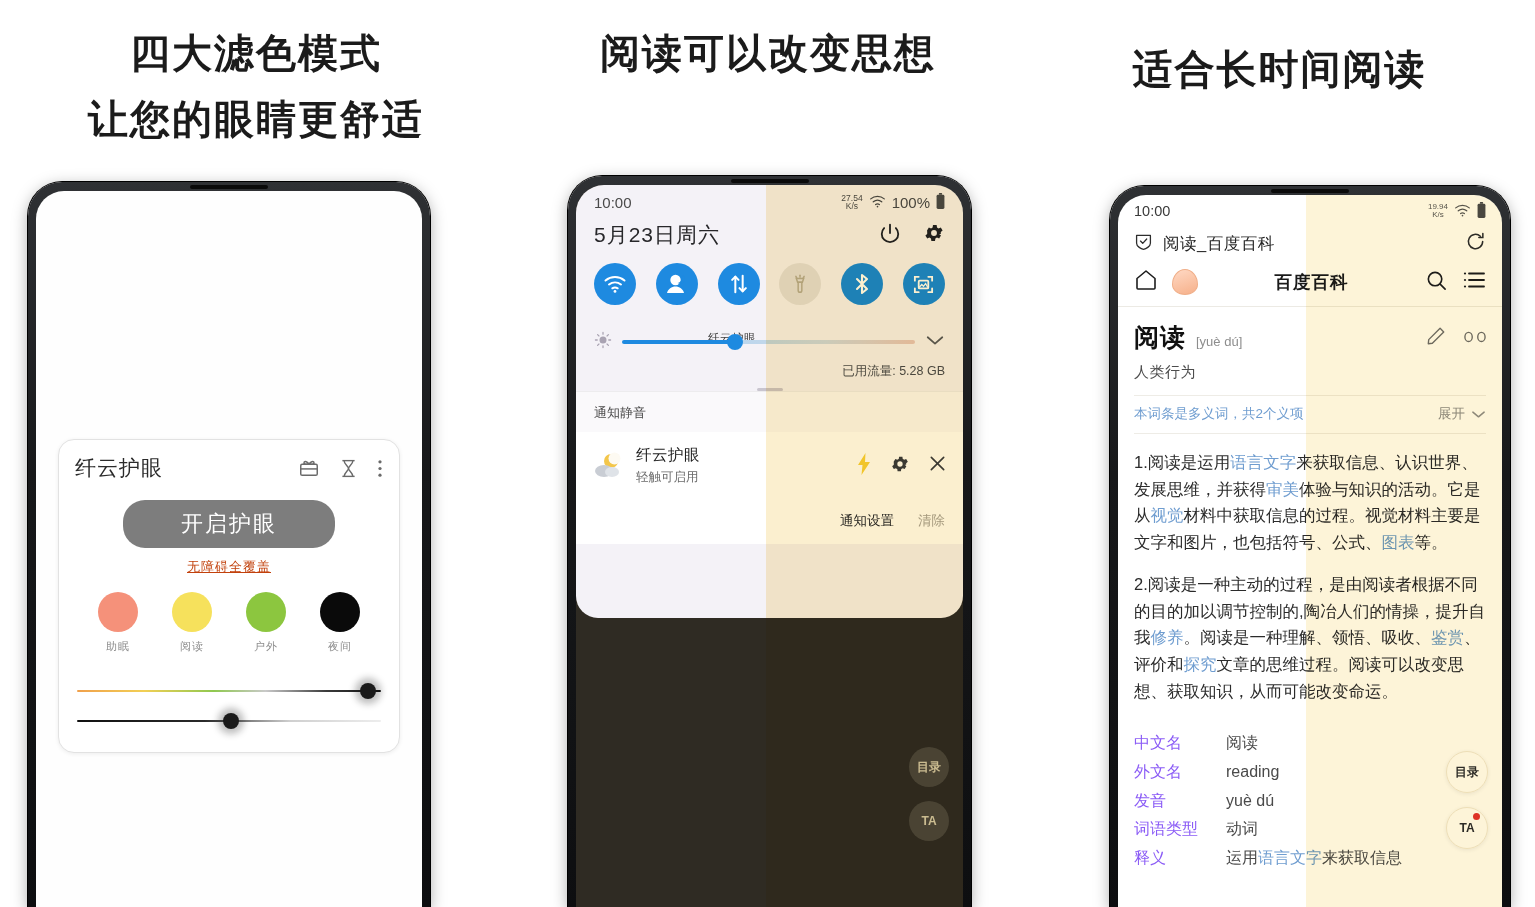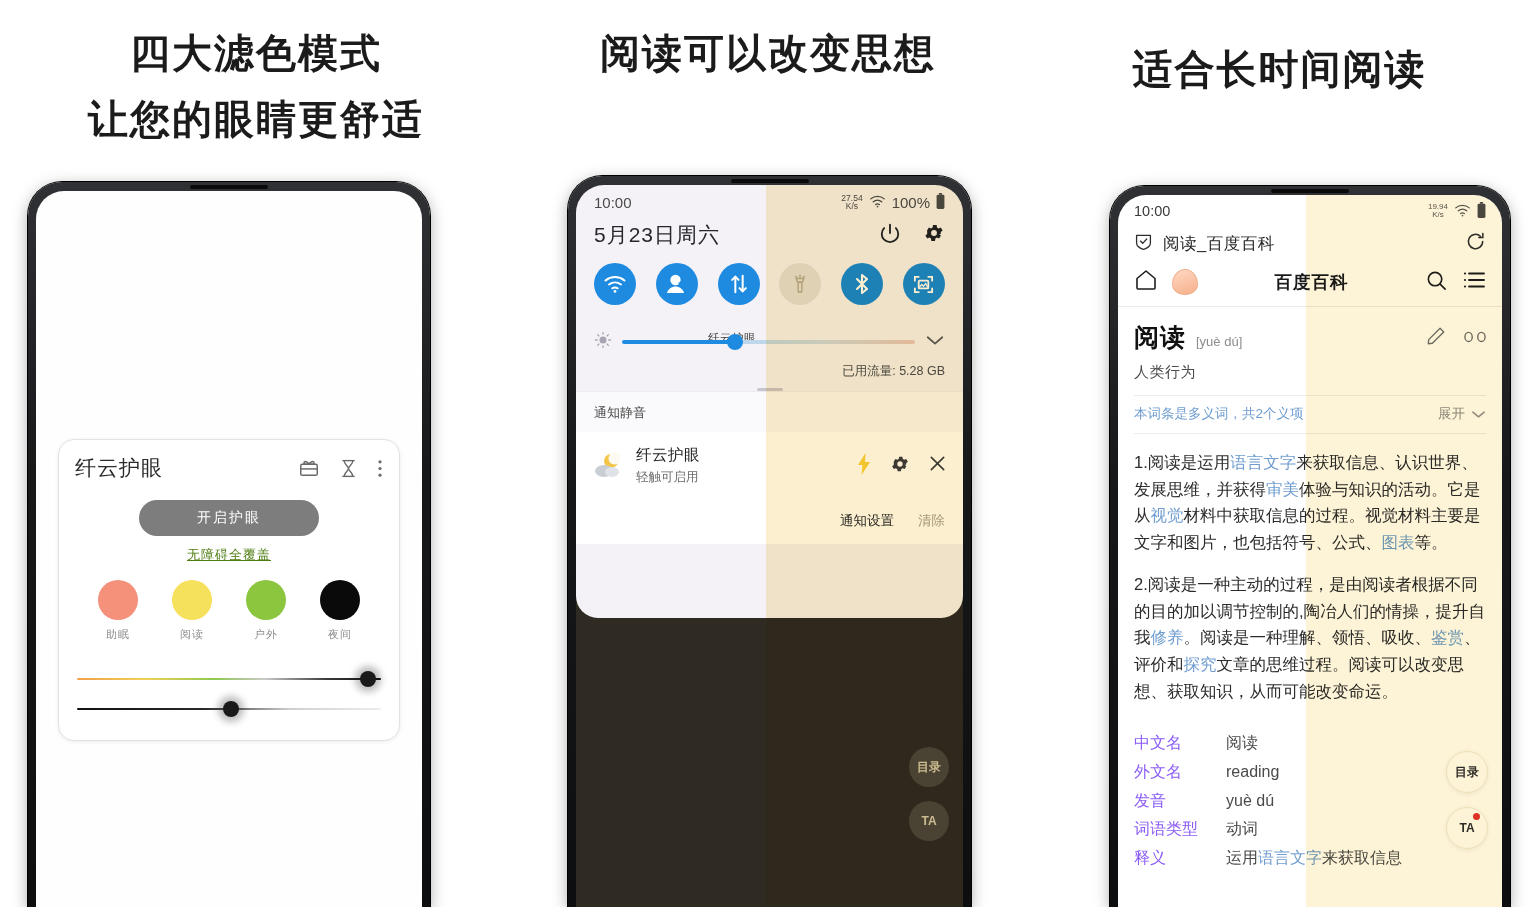--- a/index.html
+++ b/index.html
@@ -67,30 +67,30 @@
   }
   .p1-card-head { display: flex; align-items: center; }
   .p1-title { font-size: 21px; color: #2b2b2b; letter-spacing: 1px; flex: 1; }
   .p1-head-icons { display: flex; align-items: center; gap: 18px; }
   .p1-head-icons svg { display: block; }
   .p1-btn-wrap { text-align: center; margin-top: 18px; }
   .p1-btn {
     display: inline-block;
     background: #7d7d7d;
     color: #ffffff;
-    font-size: 14px;
+    font-size: 22px;
     letter-spacing: 2px;
     border: none;
     border-radius: 22px;
     padding: 9px 58px;
     cursor: pointer;
   }
   .p1-sub {
     display: block; text-align: center; margin-top: 10px;
-    font-size: 13px; color: #4d7c0f;
+    font-size: 13px; color: #c2410c;
     text-decoration: underline; letter-spacing: 1px;
   }
   .p1-modes {
     display: flex; justify-content: space-around;
     margin-top: 16px; padding: 0 6px;
   }
   .p1-mode { text-align: center; }
   .p1-dot {
     width: 40px; height: 40px; border-radius: 50%;
     margin: 0 auto;

